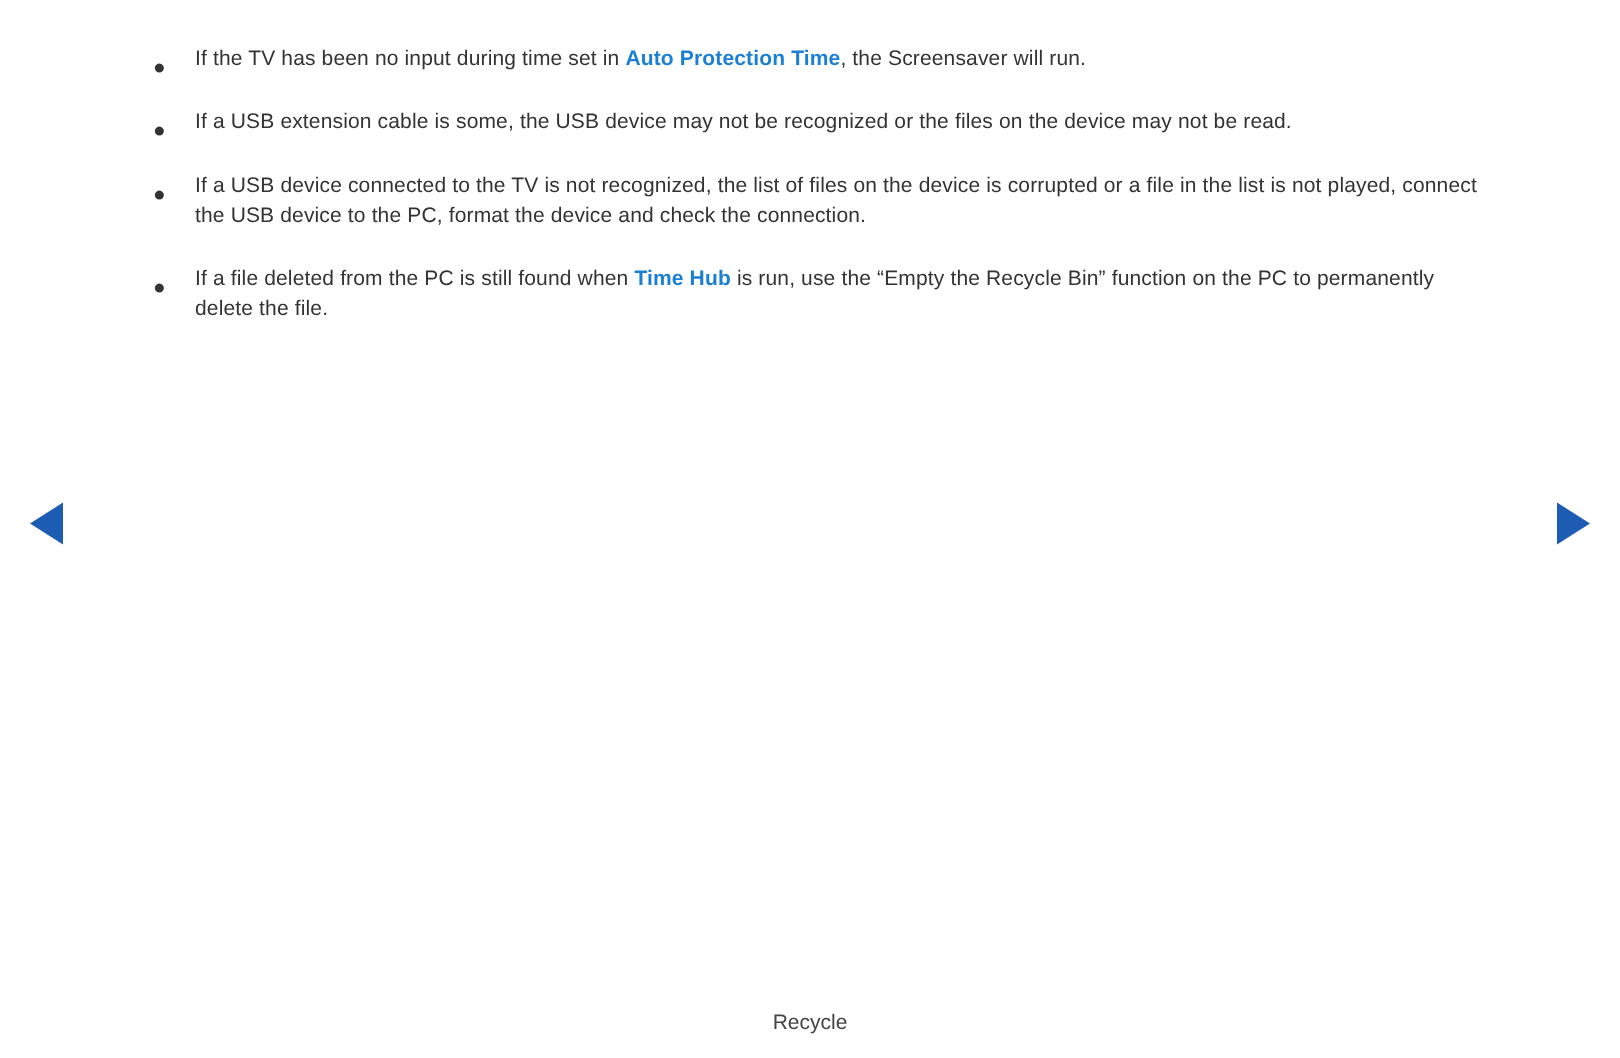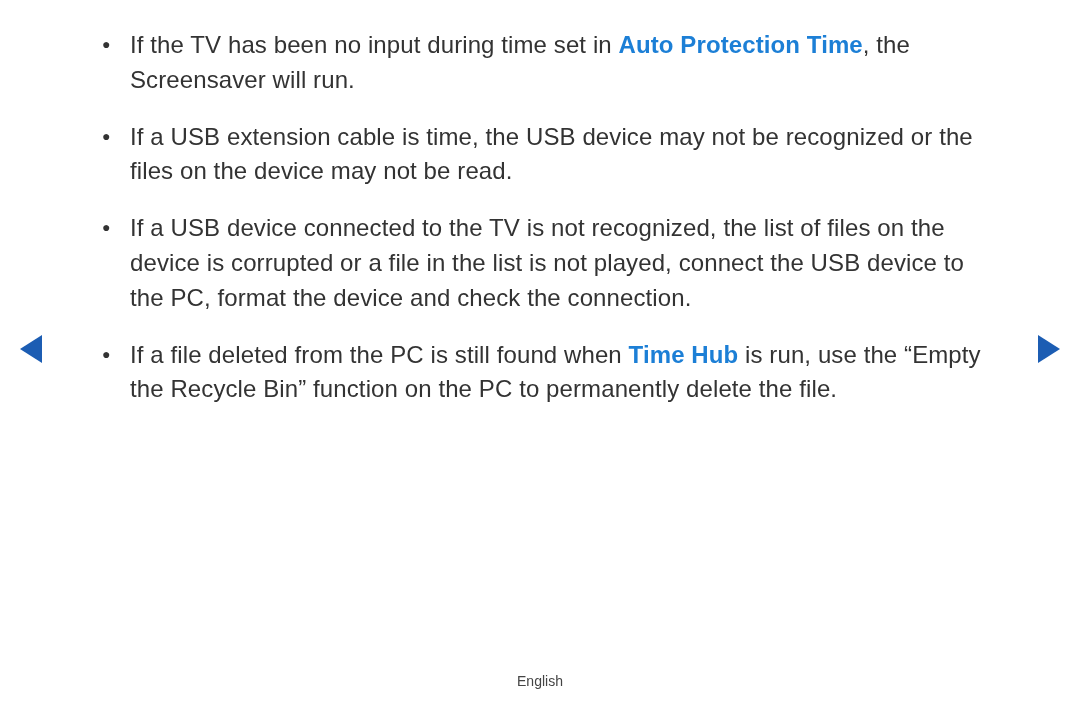--- a/index.html
+++ b/index.html
@@ -18,21 +18,21 @@
     .content {
       padding: 28px 90px 0 90px;
     }
     ul.bullets {
       list-style: none;
     }
     ul.bullets li {
       position: relative;
       padding-left: 40px;
       margin-bottom: 22px;
-      font-size: 24px;
+      font-size: 14px;
       line-height: 1.45;
       color: #333333;
       letter-spacing: 0.1px;
     }
     ul.bullets li::before {
       content: "●";
       position: absolute;
       left: 12px;
       top: 0;
       font-size: 14px;
@@ -74,27 +74,27 @@
   </style>
 </head>
 <body>
 
 <div class="content">
   <ul class="bullets">
     <li>
       <span>If the TV has been no input during time set in </span><span class="highlight">Auto Protection Time</span><span>, the Screensaver will run.</span>
     </li>
     <li>
-      <span>If a USB extension cable is time, the USB device may not be recognized or the files on the device may not be read.</span><span class="highlight"></span><span></span>
+      <span>If a USB extension cable is some, the USB device may not be recognized or the files on the device may not be read.</span><span class="highlight"></span><span></span>
     </li>
     <li>
       <span>If a USB device connected to the TV is not recognized, the list of files on the device is corrupted or a file in the list is not played, connect the USB device to the PC, format the device and check the connection.</span><span class="highlight"></span><span></span>
     </li>
     <li>
       <span>If a file deleted from the PC is still found when </span><span class="highlight">Time Hub</span><span> is run, use the “Empty the Recycle Bin” function on the PC to permanently delete the file.</span>
     </li>
   </ul>
 </div>
 
 <div class="nav-arrow nav-left"></div>
 <div class="nav-arrow nav-right"></div>
 
-<div class="footer-lang">English</div>
+<div class="footer-lang">Recycle</div>
 
 </body></html>

